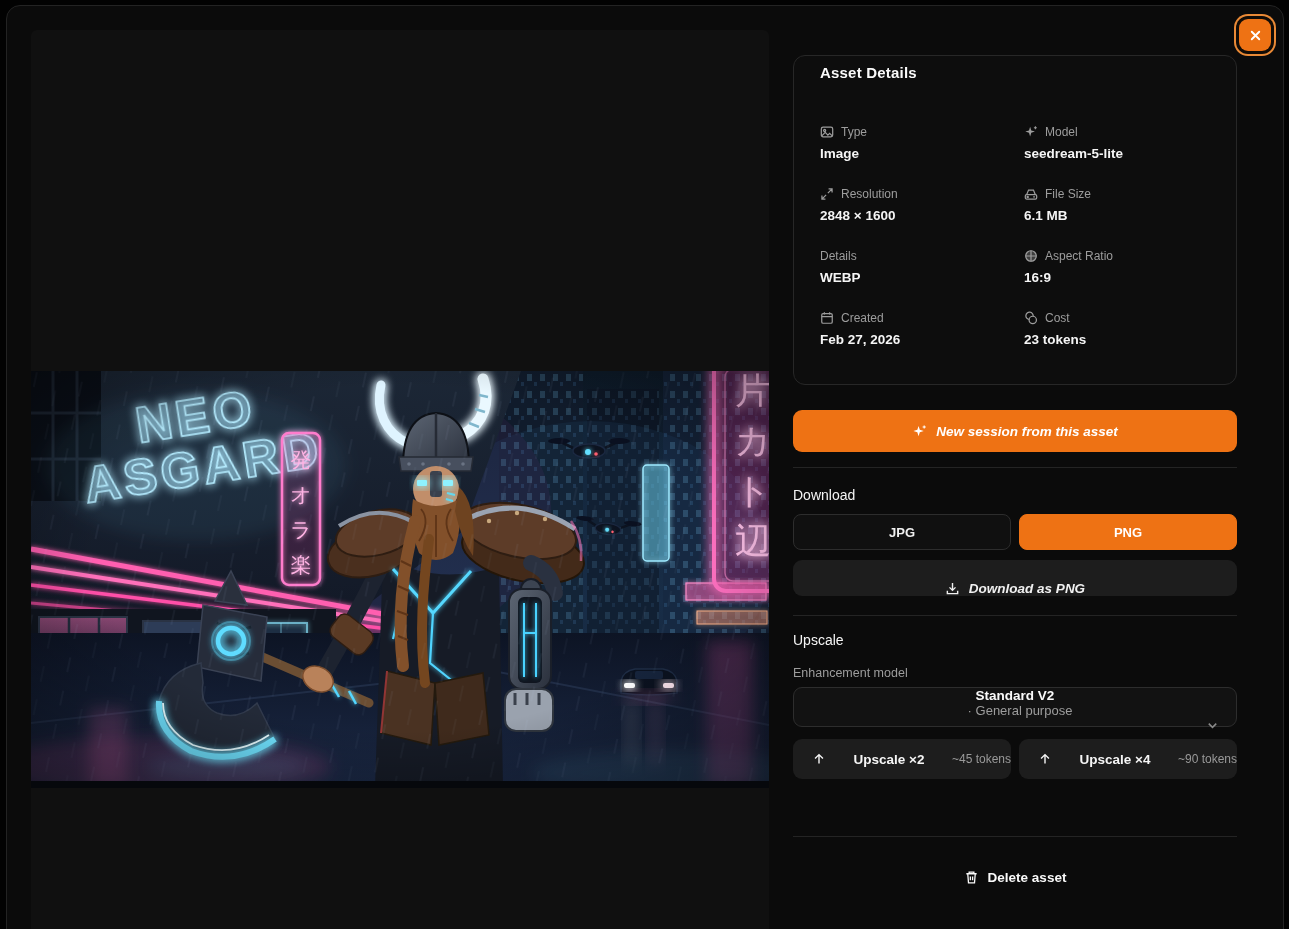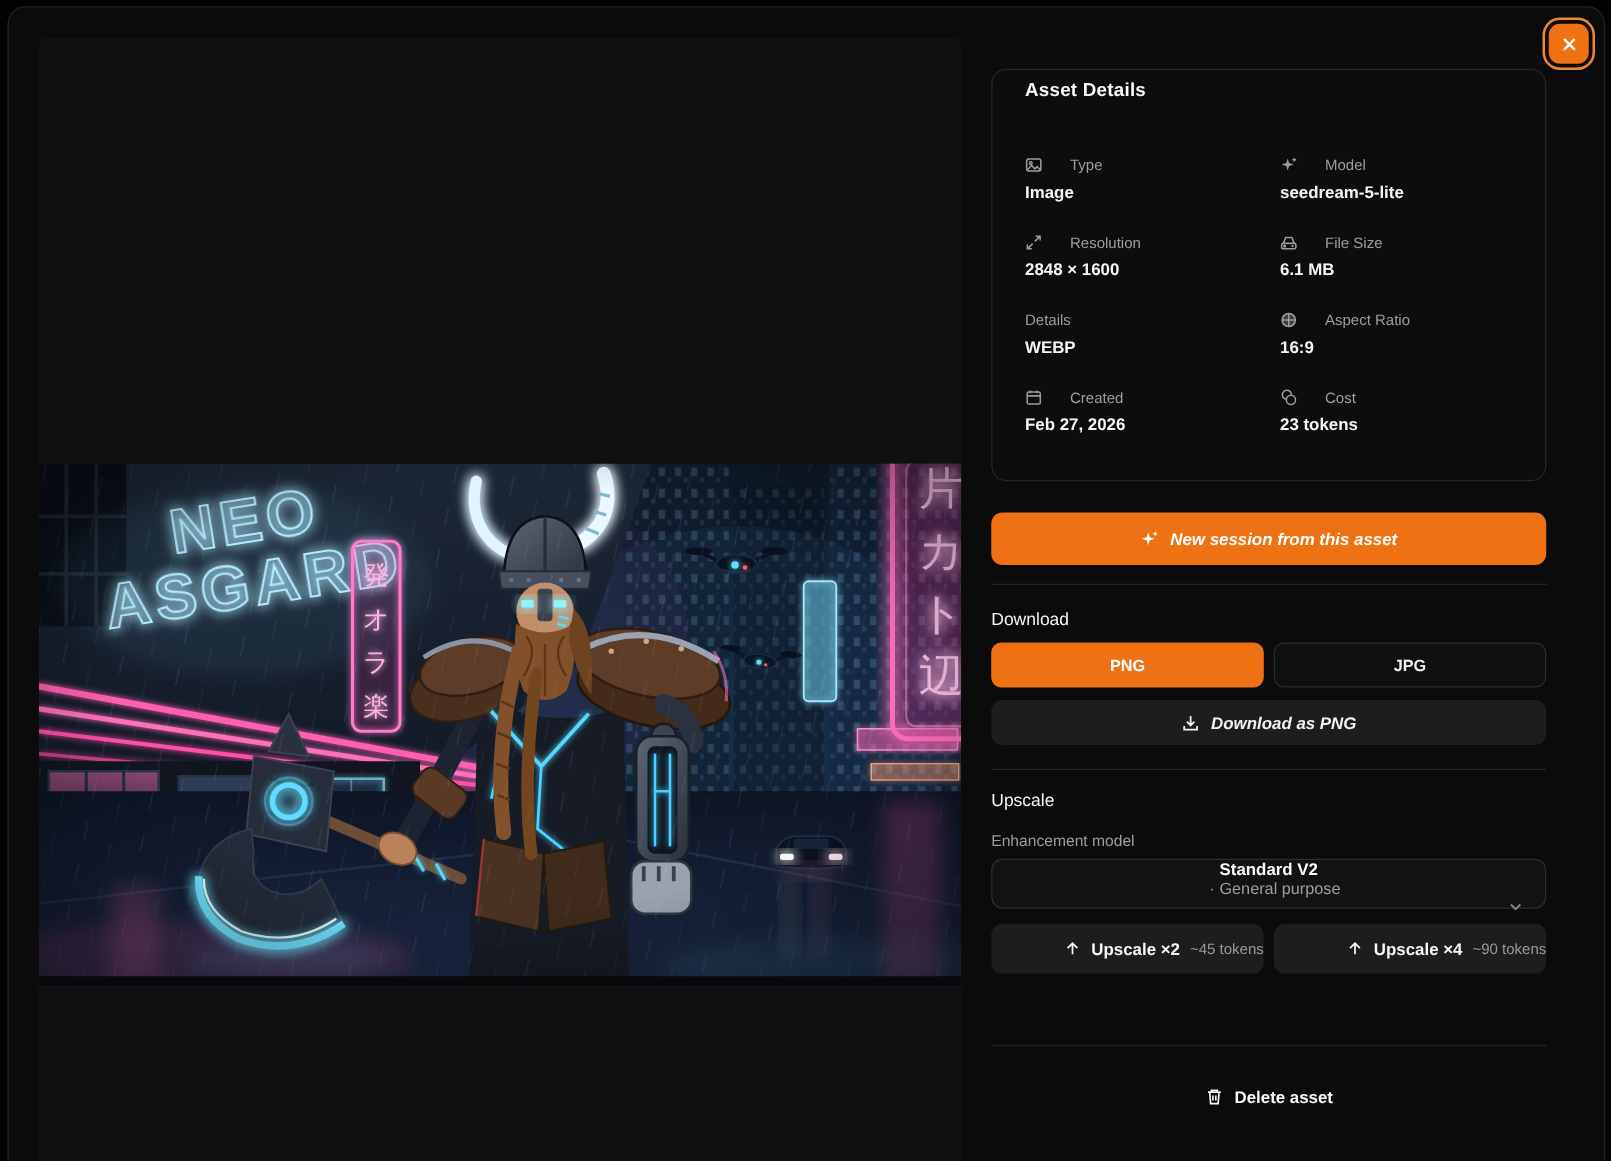--- a/index.html
+++ b/index.html
@@ -23,21 +23,21 @@
 
   
   .panel { position:absolute; left:786px; top:0; width:444px; height:100%; }
   .panel > * { position:absolute; left:0; width:444px; }
 
   .card { top:49px; height:330px; border:1px solid #272727; border-radius:12px;
     background:#0d0d0d; padding:8px 26px; }
   .card-title { font-size:15px; font-weight:bold; color:#fafafa; letter-spacing:.2px; }
   .fields { margin-top:44px; display:grid; grid-template-columns:1fr 1fr;
     column-gap:18px; row-gap:26px; }
-  .field-label { display:flex; align-items:center; gap:22px; color:#9d9d9d; font-size:12px; }
+  .field-label { display:flex; align-items:center; gap:7px; color:#9d9d9d; font-size:12px; }
   .field-label svg { flex:0 0 auto; }
   .field-value { margin-top:7px; color:#f5f5f5; font-weight:bold; font-size:13.5px; }
 
   .divider { height:1px; background:#242424; border:none; }
   .div1 { top:461px; } .div2 { top:609px; } .div3 { top:830px; }
 
   .btn { display:flex; align-items:center; justify-content:center; gap:9px;
     border:none; border-radius:9px; cursor:pointer; font-family:inherit;font-style:italic; }
 
   .btn-primary { top:404px; height:42px; background:#ee7214; color:#fff;
@@ -45,34 +45,34 @@
 
   .section-heading { font-size:14px; font-weight:normal; color:#f5f5f5; }
   .h-download { top:481px; } .h-upscale { top:626px; }
 
   .format-row { top:508px; height:36px; display:flex; gap:8px; }
   .format-btn { flex:1; border-radius:8px; font-size:13px; font-weight:bold;
     cursor:pointer; font-family:inherit; }
   .format-btn.unselected { background:#101010; border:1px solid #2d2d2d; color:#f0f0f0; }
   .format-btn.selected { background:#ee7214; border:1px solid #ee7214; color:#fff; }
 
-  .btn-dark { background:#1d1d1d; color:#f0f0f0; font-size:13.5px; font-weight:bold; }
+  .btn-dark { background:#1d1d1d; color:#f0f0f0; font-size:13.5px; font-weight:bold;align-items:flex-end; }
   .dl-btn { top:554px; height:36px; }
 
   .enh-label { top:660px; color:#9d9d9d; font-size:12.5px; }
 
   .select { top:681px; height:40px; background:#121212; border:1px solid #2d2d2d;
     border-radius:9px; display:flex; align-items:center; padding:0 16px; cursor:pointer;flex-direction:column; }
   .select .model-name { color:#fafafa; font-weight:bold; font-size:13.5px; }
   .select .model-desc { color:#9d9d9d; font-size:13px; margin-left:10px; }
   .select .chev { margin-left:auto; color:#8a8a8a; display:flex; }
 
   .upscale-row { top:733px; height:40px; display:flex; gap:8px; }
   .upscale-btn { flex:1; background:#1d1d1d; border:none; border-radius:9px;
-    display:flex; align-items:center; justify-content:flex-end; gap:8px;
+    display:flex; align-items:center; justify-content:space-between; gap:8px;
     cursor:pointer; font-family:inherit;padding-left:19px; }
   .upscale-btn .lbl { color:#f5f5f5; font-size:13.5px; font-weight:bold; }
   .upscale-btn .cost { color:#999; font-size:12px; }
 
   .note { top:785px; height:33px; background:#151515; border-radius:8px;
     display:flex; align-items:center; gap:9px; padding:0 13px;
     color:#b5b5b5; font-size:12.5px; }
 
   .delete-row { top:853px; height:36px; display:flex; justify-content:center; }
   .delete-btn { background:transparent; border:none; cursor:pointer;
@@ -447,22 +447,22 @@
         <path d="M13,1.5 v3.4 M11.3,3.2 h3.4" stroke="#fff" stroke-width="1.2"></path>
       </svg>
       <span>New session from this asset</span>
     </button>
 
     <hr class="divider div1">
 
     <div class="section-heading h-download">Download</div>
 
     <div class="format-row">
+      <button class="format-btn unselected">JPG</button>
       <button class="format-btn selected">PNG</button>
-      <button class="format-btn unselected">JPG</button>
     </div>
 
     <button class="btn btn-dark dl-btn">
       <svg width="15" height="15" viewBox="0 0 16 16" fill="none" stroke="#f0f0f0" stroke-width="1.5">
         <path d="M8,2 V9.5 M4.8,6.8 L8,10 L11.2,6.8 M2.5,10.5 V13.5 H13.5 V10.5"></path>
       </svg>
       <span>Download as PNG</span>
     </button>
 
     <hr class="divider div2">

